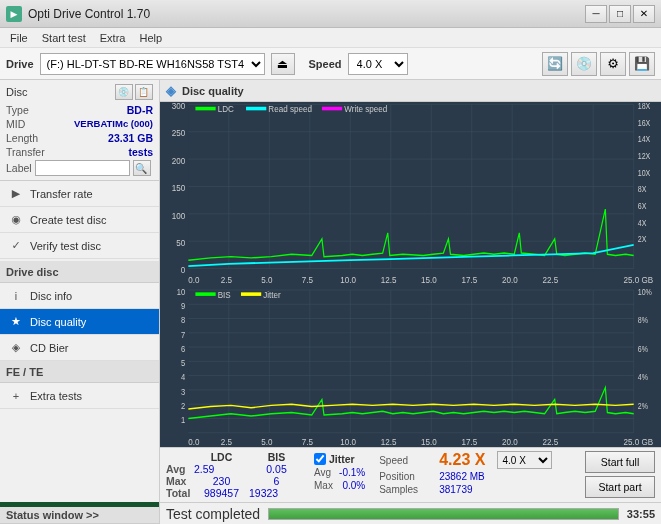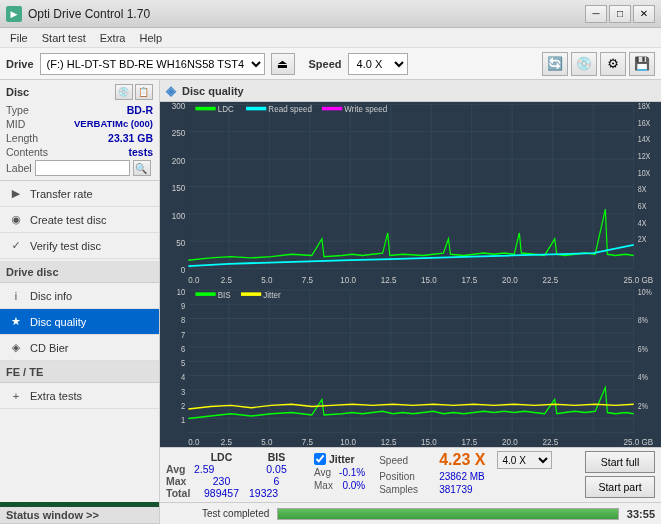--- a/index.html
+++ b/index.html
@@ -26,21 +26,21 @@
     .toolbar-icons { display: flex; gap: 3px; margin-left: auto; }
     .toolbar-icon-btn { width: 26px; height: 24px; border: 1px solid #aaa; background: linear-gradient(to bottom, #f5f5f5, #e0e0e0); cursor: pointer; display: flex; align-items: center; justify-content: center; font-size: 13px; }
 
     
     .main { display: flex; height: calc(524px - 80px); }
 
     
     .sidebar { width: 160px; min-width: 160px; background: #f0f0f0; border-right: 1px solid #ccc; display: flex; flex-direction: column; }
     .disc-section { padding: 4px 6px; border-bottom: 1px solid #ccc; }
     .disc-header { display: flex; align-items: center; justify-content: space-between; margin-bottom: 4px; }
-    .disc-title { font-weight: bold; font-size: 11px; color: #333; }
+    .disc-title { font-weight: normal; font-size: 11px; color: #333; }
     .disc-icons { display: flex; gap: 2px; }
     .disc-icon { width: 18px; height: 16px; border: 1px solid #aaa; background: linear-gradient(to bottom, #f5f5f5, #ddd); cursor: pointer; display: flex; align-items: center; justify-content: center; font-size: 9px; }
     .disc-row { display: flex; justify-content: space-between; margin-bottom: 2px; }
     .disc-key { color: #555; font-size: 10.5px; }
     .disc-val { color: #00a; font-size: 10.5px; font-weight: bold; }
     .label-row { display: flex; align-items: center; gap: 3px; margin-top: 2px; }
     .label-input { width: 95px; height: 16px; border: 1px solid #aaa; font-size: 10px; padding: 0 2px; }
     .label-btn { width: 18px; height: 16px; border: 1px solid #aaa; background: linear-gradient(to bottom, #f5f5f5, #ddd); cursor: pointer; display: flex; align-items: center; justify-content: center; font-size: 10px; }
 
     
@@ -48,21 +48,21 @@
     .nav-item.active { background: #0066cc; color: white; }
     .nav-item.active .nav-icon { color: white; }
     .nav-icon { width: 16px; height: 16px; display: flex; align-items: center; justify-content: center; font-size: 11px; color: #555; }
     .nav-label { font-size: 11px; }
 
     
     .section-header { height: 22px; background: #e0e0e0; border-bottom: 1px solid #ccc; padding: 0 6px; display: flex; align-items: center; font-size: 11px; font-weight: bold; color: #444; gap: 4px; }
     .drive-info-header { margin-top: 2px; }
 
     .status-bar { height: 22px; background: #f0f0f0; border-top: 1px solid #ccc; display: flex; align-items: center; padding: 0 6px; gap: 8px; }
-    .status-text { font-size: 10px; color: #333; margin-left: 36px; }
+    .status-text { font-size: 14px; color: #333; }
     .progress-bar-container { flex: 1; height: 12px; border: 1px solid #aaa; background: white; }
     .progress-bar-fill { height: 100%; background: linear-gradient(to bottom, #60c060, #40a040); }
     .status-time { font-size: 11px; color: #333; font-weight: bold; }
 
     
     .chart-area { flex: 1; background: white; display: flex; flex-direction: column; overflow: hidden; }
     .chart-header { height: 22px; background: #e8e8e8; border-bottom: 1px solid #ccc; display: flex; align-items: center; padding: 0 6px; gap: 6px; font-size: 11px; font-weight: bold; color: #333; }
     .chart-icon { color: #4488cc; font-size: 13px; }
 
     .btn-start { height: 22px; width: 70px; border: 1px solid #888; background: linear-gradient(to bottom, #f5f5f5, #e0e0e0); cursor: pointer; font-size: 10.5px; }
@@ -125,21 +125,21 @@
       </div>
       <div class="disc-row">
         <span class="disc-key">MID</span>
         <span class="disc-val" style="font-size:9.5px;">VERBATIMc (000)</span>
       </div>
       <div class="disc-row">
         <span class="disc-key">Length</span>
         <span class="disc-val">23.31 GB</span>
       </div>
       <div class="disc-row">
-        <span class="disc-key">Contents</span>
+        <span class="disc-key">Transfer</span>
         <span class="disc-val">tests</span>
       </div>
       <div class="label-row">
         <span class="disc-key">Label</span>
         <input class="label-input" type="text" style="">
         <button class="label-btn">🔍</button>
       </div>
     </div>
 
     <div class="nav-item">

